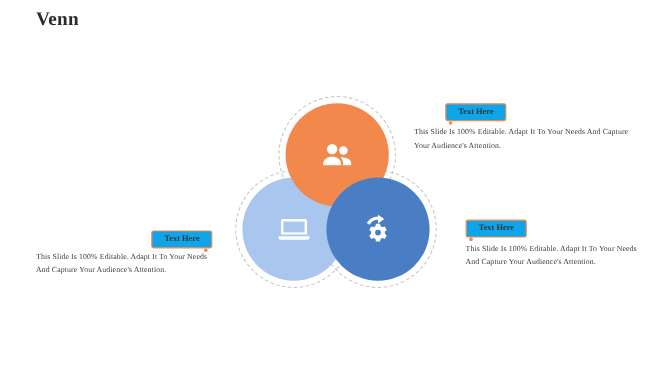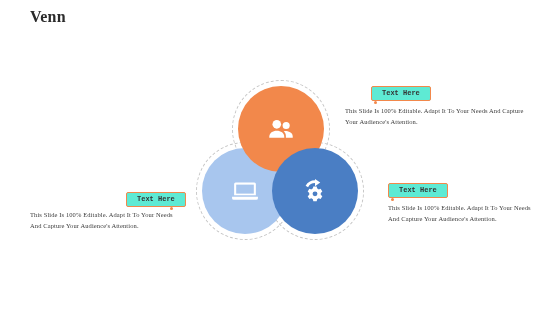--- a/index.html
+++ b/index.html
@@ -106,25 +106,25 @@
     width: 30px;
     height: 30px;
     display: block;
   }
 
   
   .label-pill {
     position: absolute;
     border: 1px solid #f2884b;
     border-radius: 2px;
-    background: #5eead4;
+    background: #0ea5e9;
     height: 13px;
     line-height: 13px;
     padding: 0 10px;
-    font-family: Liberation Mono, monospace;
+    font-family: Liberation Serif, serif;
     font-size: 7px;
     font-weight: bold;
     color: #333333;
     white-space: nowrap;
     text-align: center;
   }
   .label-dot {
     position: absolute;
     width: 3px;
     height: 3px;

